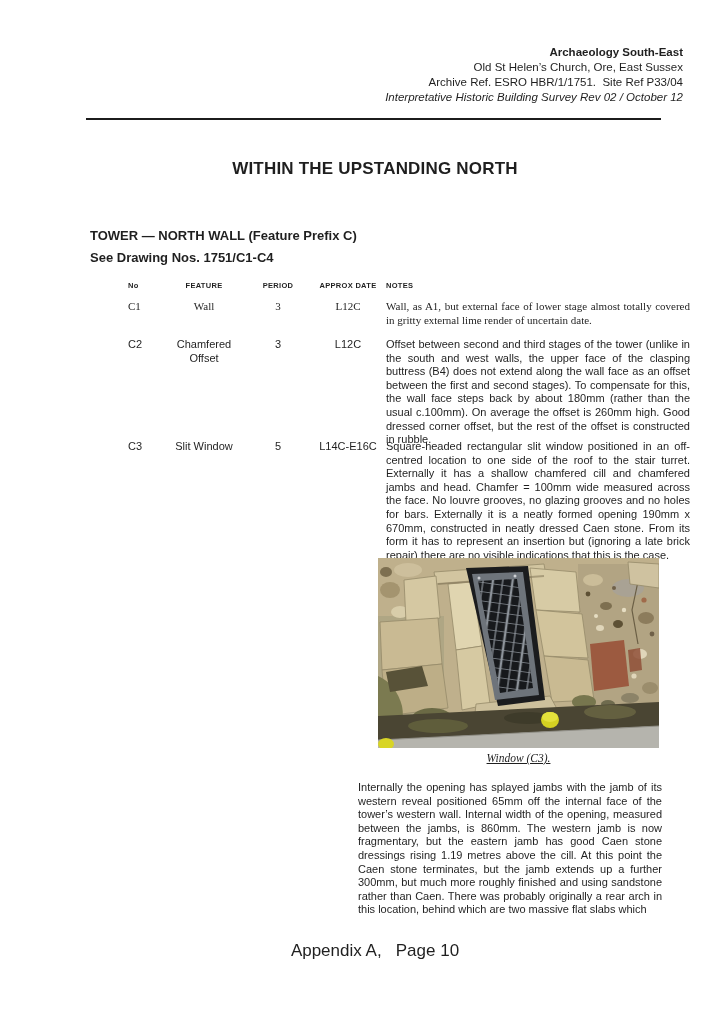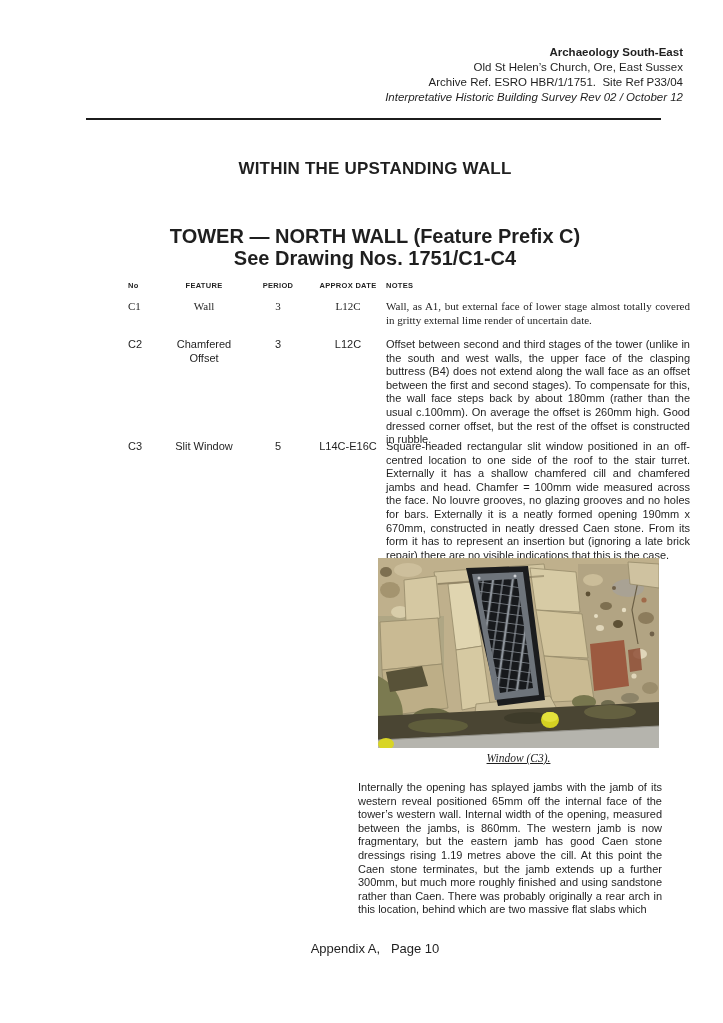--- a/index.html
+++ b/index.html
@@ -16,21 +16,21 @@
   .doc-header .survey { font-style:italic; }
   .doc-header .pre    { white-space:pre; }
   .header-rule { position:absolute; left:86px; top:118px; width:575px; height:2px;
                  background:#1c1c1c; }
 
   
   .main-title { position:absolute; top:158px; left:90px; width:570px;
                 text-align:center; font-weight:bold; font-size:17px;
                 line-height:22px; letter-spacing:.2px; }
   .sub-title  { position:absolute; top:225px; left:90px; width:570px;
-                text-align:center; font-weight:bold; font-size:20px;
+                text-align:left; font-weight:bold; font-size:13px;
                 line-height:22px; }
 
   
   .trow { position:absolute; left:100px; width:562px; display:grid;
           grid-template-columns:34px 84px 64px 76px 1fr;
           font-size:11px; line-height:13.6px;margin-left:28px; }
   .thead { top:281px; font-size:7.5px; line-height:10px; font-weight:bold;
            letter-spacing:.3px; }
   .row-c1 { top:300px;font-family:Liberation Serif, serif; }
   .row-c2 { top:338px; }
@@ -43,37 +43,37 @@
   .photo svg { display:block; width:281px; height:190px; }
 
   .caption { position:absolute; top:752px; left:378px; width:281px;
              text-align:center; font-family:"Liberation Serif", serif;
              font-style:italic; font-size:11.5px;text-decoration:underline; }
 
   .body-par { position:absolute; left:358px; top:781px; width:304px;
               font-size:11px; line-height:13.6px; text-align:justify; }
 
   .footer { position:absolute; top:941px; left:90px; width:570px;
-            text-align:center; font-size:13px; white-space:pre; }
+            text-align:center; font-size:17px; white-space:pre; }
 </style>
 </head>
 <body>
 
 <div class="page">
 
   <div class="doc-header">
     <div class="org">Archaeology South-East</div>
     <div class="site">Old St Helen’s Church, Ore, East Sussex</div>
     <div class="pre">Archive Ref. ESRO HBR/1/1751.  Site Ref P33/04</div>
     <div class="survey">Interpretative Historic Building Survey Rev 02 / October 12</div>
   </div>
   <div class="header-rule"></div>
 
   <div class="main-title">
-    <div>WITHIN THE UPSTANDING WALL</div>
+    <div>WITHIN THE UPSTANDING NORTH</div>
   </div>
 
   <div class="sub-title">
     <div>TOWER — NORTH WALL (Feature Prefix C)</div>
     <div>See Drawing Nos. 1751/C1-C4</div>
   </div>
 
   <div class="trow thead">
     <div class="c-no">No</div>
     <div class="c-feature">FEATURE</div>

